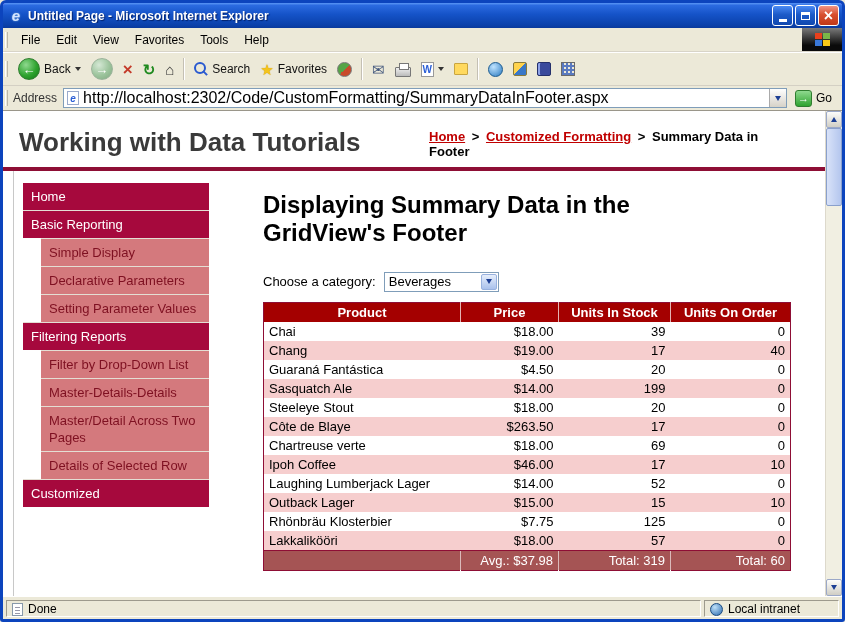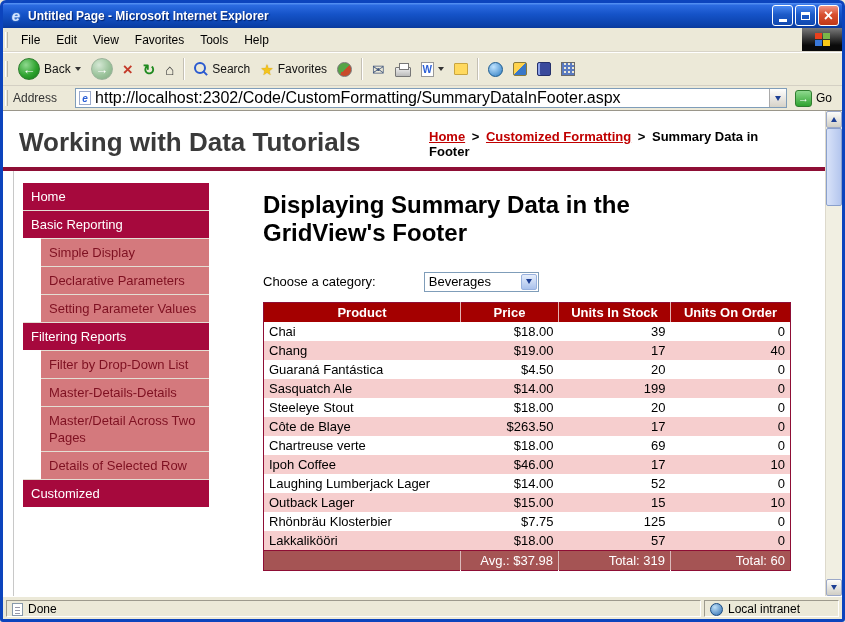--- a/index.html
+++ b/index.html
@@ -67,21 +67,21 @@
   .addon1{ width:15px; height:15px; border-radius:50%; background:radial-gradient(circle at 35% 30%,#BFE3FF,#2A7AC0); border:1px solid #1A5A90; }
   .addon2{ width:14px; height:14px; background:linear-gradient(135deg,#FFD34D 50%,#3A78C8 50%); border:1px solid #8A7A3A; border-radius:2px; }
   .addon3{ width:14px; height:14px; background:#3A4A9C; border:1px solid #25306B; border-radius:2px; box-shadow:inset 2px 0 0 #8FA3E8; }
   .addon4{ width:14px; height:14px; border:1px solid #6A6A6A;
     background-image:repeating-linear-gradient(0deg,#5A7AC0 0 2px,transparent 2px 4px),
                      repeating-linear-gradient(90deg,#5A7AC0 0 2px,transparent 2px 4px); }
 
   
   .addressbar{ height:25px; flex:0 0 25px; display:flex; align-items:center; background:#ece9d8;
     border-bottom:1px solid #9A968A; padding-right:2px; }
-  .addr-label{ font-size:12px; color:#333; margin-right:18px; }
+  .addr-label{ font-size:12px; color:#333; margin-right:6px; }
   .addr-field{ flex:1; height:20px; background:#fff; border:1px solid #7F9DB9; display:flex; align-items:center; padding-left:3px; }
   .addr-ico{ width:12px; height:14px; background:#fff; border:1px solid #9AAACC; display:flex; align-items:center; justify-content:center; margin-right:4px; }
   .addr-ico::before{ content:"e"; font-style:italic; font-weight:bold; font-size:10px; color:#2B5FD6; }
   .addr-url{ flex:1; font-size:16px; color:#000; white-space:nowrap; overflow:hidden; }
   .addr-drop{ width:17px; height:18px; background:linear-gradient(#FEFEFE,#D6D2C8); border-left:1px solid #AAA;
     display:flex; align-items:center; justify-content:center; }
   .tri-down{ width:0; height:0; border-left:3.5px solid transparent; border-right:3.5px solid transparent; border-top:5px solid #1C3E94; }
   .tri-up{ width:0; height:0; border-left:3.5px solid transparent; border-right:3.5px solid transparent; border-bottom:5px solid #1C3E94; }
   .go-btn{ display:flex; align-items:center; gap:4px; padding:0 8px; }
   .go-ico{ width:17px; height:17px; border-radius:3px; border:1px solid #2F7D2F; background:linear-gradient(#8FD98F,#2FA32F);
@@ -103,21 +103,21 @@
   .left-rule{ position:absolute; left:10px; top:0; bottom:0; width:1px; background:#C8C8C8; }
 
   .sidebar{ width:206px; flex:0 0 206px; padding:12px 0 0 20px; }
   .nav-item{ font-size:13px; line-height:17px; padding:5px 8px; cursor:pointer; }
   .nav-item + .nav-item{ border-top:1px solid #E4DED4; }
   .nav-section{ background:#A6093D; color:#fff; }
   .nav-sub{ background:#D4797D; color:#7E1021; margin-left:18px; }
 
   .main{ flex:1; padding:14px 0 0 54px; }
   .heading{ font-size:24px; font-weight:bold; color:#000; width:460px; line-height:1.18; margin:6px 0 24px; }
-  .category-row{ display:flex; align-items:center; margin-bottom:10px; font-size:13px; color:#000;gap:40px; }
+  .category-row{ display:flex; align-items:center; margin-bottom:10px; font-size:13px; color:#000; }
   .select{ margin-left:8px; width:115px; height:20px; border:1px solid #7F9DB9; background:#fff;
     display:inline-flex; align-items:center; font-size:13px; }
   .select-value{ flex:1; padding:0 4px; }
   .select-arrow{ width:16px; height:16px; margin:1px; background:linear-gradient(#E6EEFB,#A9C1EC);
     border:1px solid #98B1DE; border-radius:2px; display:flex; align-items:center; justify-content:center; }
 
   table.grid{ table-layout:fixed; width:527px; border-collapse:collapse; border:1px solid #8E0E35; font-size:13px; }
   .c1{ width:197px; } .c2{ width:98px; } .c3{ width:112px; } .c4{ width:120px; }
   .grid thead th{ background:#A40000; color:#fff; font-weight:bold; text-align:center; padding:2px 5px; }
   .grid thead th + th{ border-left:1px solid rgba(255,255,255,.7); }

